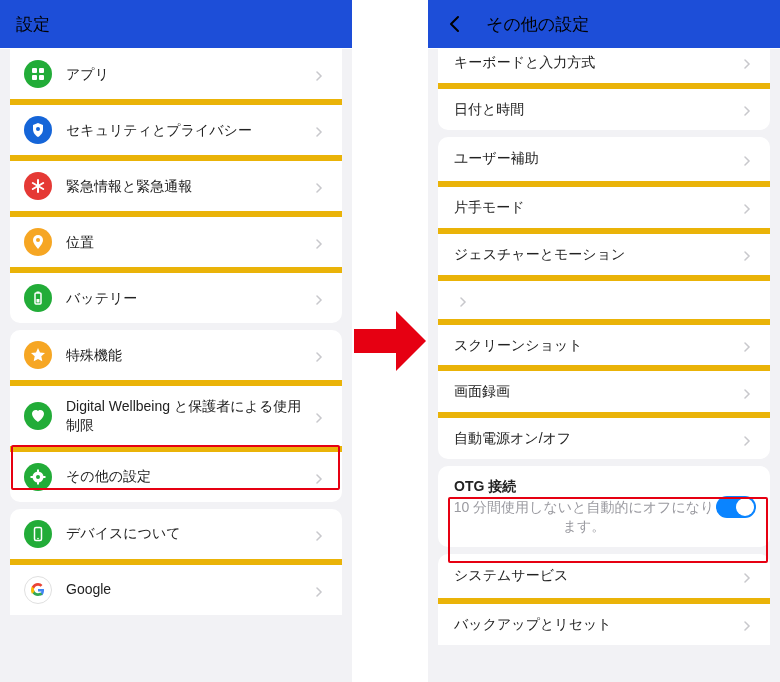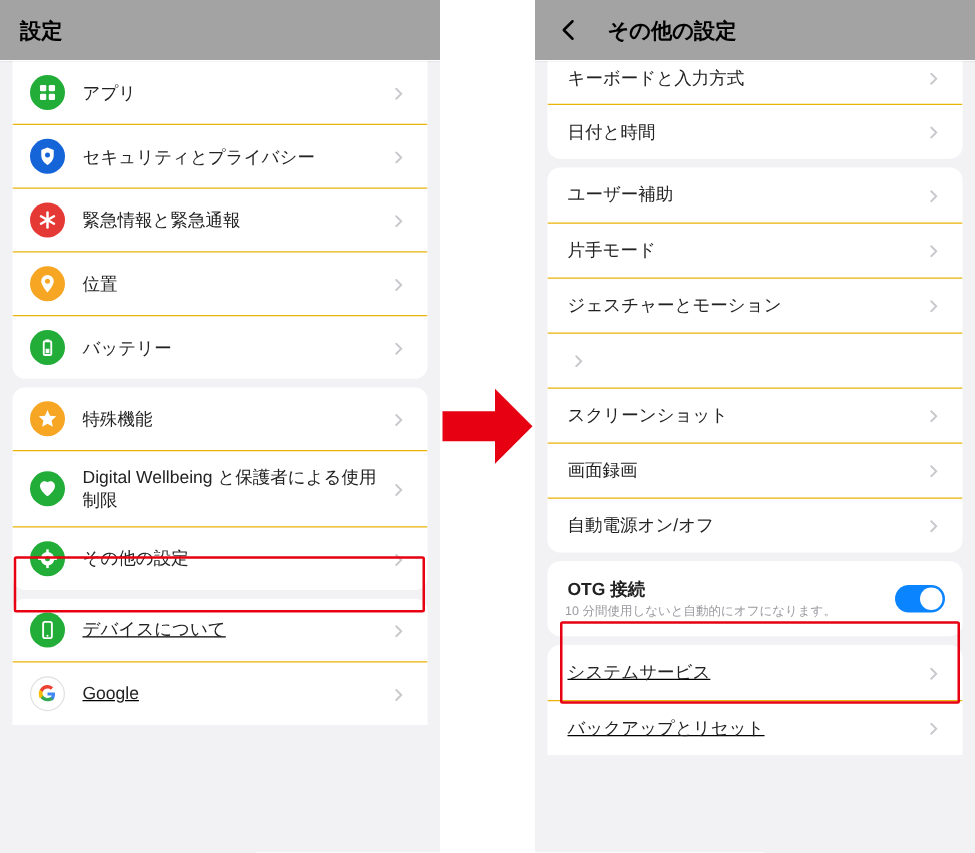--- a/index.html
+++ b/index.html
@@ -53,26 +53,26 @@
     left: 44px;
     top: 0;
     width: 0;
     height: 0;
     border-left: 30px solid #e60012;
     border-top: 30px solid transparent;
     border-bottom: 30px solid transparent;
   }
   .header {
     height: 48px;
-    background: #a3a3a3;
+    background: #1d4ed8;
     display: flex;
     align-items: center;
     padding: 0 16px;
     font-size: 17px;
-    font-weight: 700;
+    font-weight: 400;
     color: #000;
     border-bottom: 1px solid #fff;
   }
   .header .back {
     width: 22px;
     height: 22px;
     margin-right: 20px;
     display: flex;
     align-items: center;
     justify-content: center;
@@ -86,21 +86,21 @@
   }
   .row {
     display: flex;
     align-items: center;
     padding: 11px 14px;
     min-height: 44px;
     box-sizing: border-box;
     position: relative;
   }
   .row + .row {
-    border-top: 1px solid #eab308;
+    border-top: 6px solid #eab308;
   }
   .row .icon {
     width: 28px;
     height: 28px;
     border-radius: 50%;
     margin-right: 14px;
     display: flex;
     align-items: center;
     justify-content: center;
     flex-shrink: 0;
@@ -114,24 +114,25 @@
   }
   .row .chev {
     width: 14px;
     height: 14px;
     flex-shrink: 0;
     margin-left: 6px;
   }
   .row .chev svg { width: 10px; height: 10px; stroke: #c8c8cc; }
   .row.no-icon .label { margin-left: 2px; }
   .row .sub {
-    font-size: 10px;
+    font-size: 14px;
     color: #9a9aa0;
     margin-top: 2px;
     line-height: 1.35;
+    text-align: center;
   }
   .row .labelwrap { flex: 1; }
   .toggle {
     width: 40px;
     height: 22px;
     border-radius: 11px;
     background: #0a84ff;
     position: relative;
     flex-shrink: 0;
   }
@@ -174,21 +175,20 @@
   }
   .card.partial-top-card {
     margin-top: 0;
     border-top-left-radius: 0;
     border-top-right-radius: 0;
   }
   .card.partial-bottom-card {
     margin-bottom: 0;
     border-bottom-left-radius: 0;
     border-bottom-right-radius: 0;
-    text-decoration: underline;
   }
 </style>
 </head>
 <body>
 
 <div class="container">
 
   <div class="phone phone-left">
     <div class="header">
       <span>設定</span>

